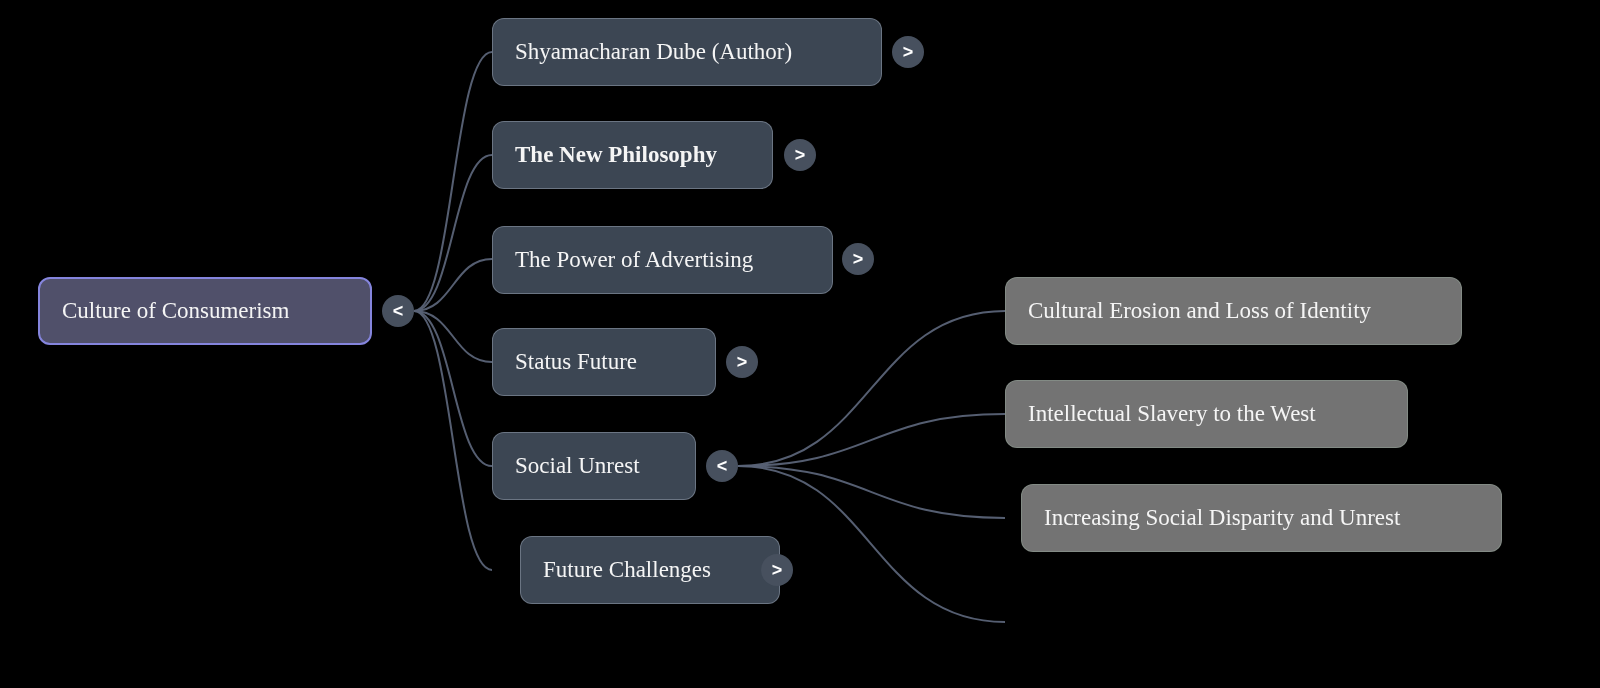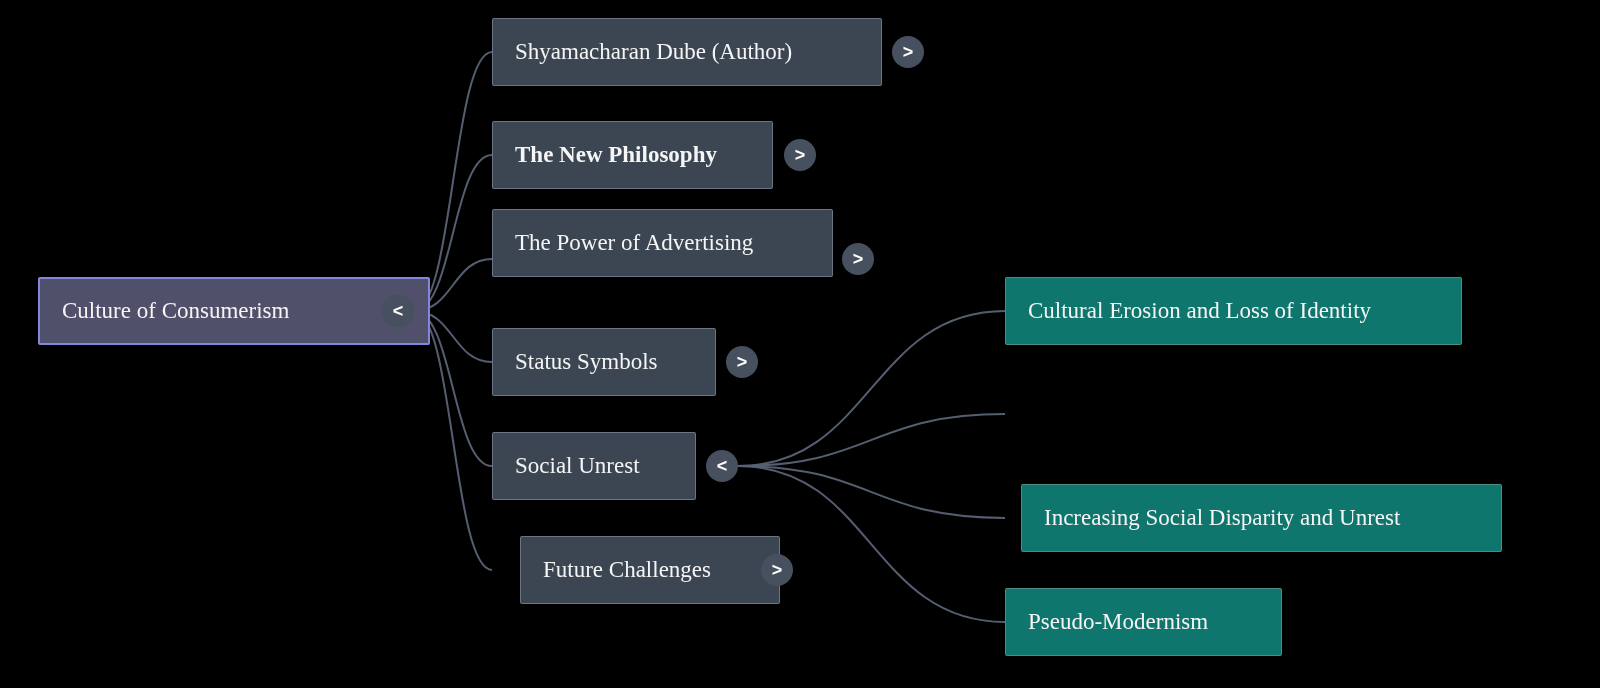--- a/index.html
+++ b/index.html
@@ -26,36 +26,36 @@
     stroke-width: 2;
     opacity: 0.95;
   }
   .node {
     position: absolute;
     height: 68px;
     box-sizing: border-box;
     display: flex;
     align-items: center;
     padding: 4px 22px;
-    border-radius: 2px;
+    border-radius: 12px;
     color: #f5f5f5;
     font-size: 23px;
     white-space: nowrap;
     cursor: pointer;
   }
   .node-root {
     background: #50506a;
     border: 2px solid #8585dd;
   }
   .node-branch {
     background: #3c4653;
     border: 1px solid rgba(165,175,190,0.45);
   }
   .node-leaf {
-    background: #0f766e;
+    background: #737373;
     border: 1px solid rgba(150,168,156,0.45);
     font-family: Liberation Serif, serif;
   }
   .toggle {
     position: absolute;
     width: 32px;
     height: 32px;
     border-radius: 50%;
     background: #47505e;
     color: #ffffff;
@@ -85,50 +85,50 @@
     <path d="M414 311 C453 311 453 362 492 362"></path>
     <path d="M414 311 C453 311 453 466 492 466"></path>
     <path d="M414 311 C453 311 453 570 492 570"></path>
 
     <path d="M738 466 C871 466 871 311 1005 311"></path>
     <path d="M738 466 C871 466 871 414 1005 414"></path>
     <path d="M738 466 C871 466 871 518 1005 518"></path>
     <path d="M738 466 C871 466 871 622 1005 622"></path>
   </svg>
 
-  <div class="node node-root" style="left:38px; top:277px; width:392px;text-align:center;">
+  <div class="node node-root" style="left:38px; top:277px; width:334px;text-align:center;">
     <span class="node-label">Culture of Consumerism</span>
   </div>
   <div class="toggle" style="left:382px; top:295px;">
     <span>&lt;</span>
   </div>
 
   <div class="node node-branch" style="left:492px; top:18px; width:390px;">
     <span class="node-label">Shyamacharan Dube (Author)</span>
   </div>
   <div class="toggle" style="left:892px; top:36px;">
     <span>&gt;</span>
   </div>
 
   <div class="node node-branch" style="left:492px; top:121px; width:281px;font-weight:bold;">
     <span class="node-label">The New Philosophy</span>
   </div>
   <div class="toggle" style="left:784px; top:139px;">
     <span>&gt;</span>
   </div>
 
-  <div class="node node-branch" style="left:492px; top:209px; width:341px;">
+  <div class="node node-branch" style="left:492px; top:226px; width:341px;">
     <span class="node-label">The Power of Advertising</span>
   </div>
   <div class="toggle" style="left:842px; top:243px;">
     <span>&gt;</span>
   </div>
 
   <div class="node node-branch" style="left:492px; top:328px; width:224px;">
-    <span class="node-label">Status Symbols</span>
+    <span class="node-label">Status Future</span>
   </div>
   <div class="toggle" style="left:726px; top:346px;">
     <span>&gt;</span>
   </div>
 
   <div class="node node-branch" style="left:492px; top:432px; width:204px;">
     <span class="node-label">Social Unrest</span>
   </div>
   <div class="toggle" style="left:706px; top:450px;">
     <span>&lt;</span>
@@ -138,22 +138,22 @@
     <span class="node-label">Future Challenges</span>
   </div>
   <div class="toggle" style="left:761px; top:554px;">
     <span>&gt;</span>
   </div>
 
   <div class="node node-leaf" style="left:1005px; top:277px; width:457px;">
     <span class="node-label">Cultural Erosion and Loss of Identity</span>
   </div>
 
+  <div class="node node-leaf" style="left:1005px; top:380px; width:403px;">
+    <span class="node-label">Intellectual Slavery to the West</span>
+  </div>
 
   <div class="node node-leaf" style="left:1005px; top:484px; width:481px;margin-left:16px;">
     <span class="node-label">Increasing Social Disparity and Unrest</span>
   </div>
 
-  <div class="node node-leaf" style="left:1005px; top:588px; width:277px;">
-    <span class="node-label">Pseudo-Modernism</span>
-  </div>
 
 </div>
 
 </body></html>

